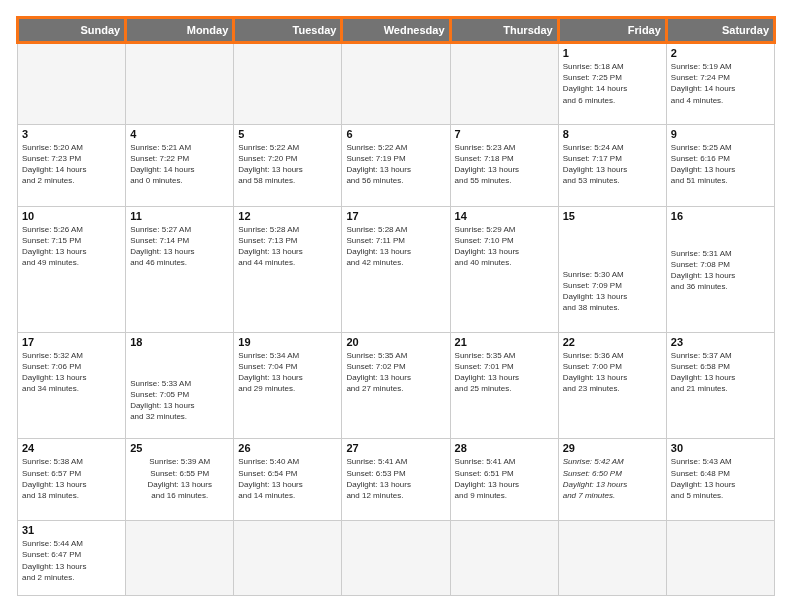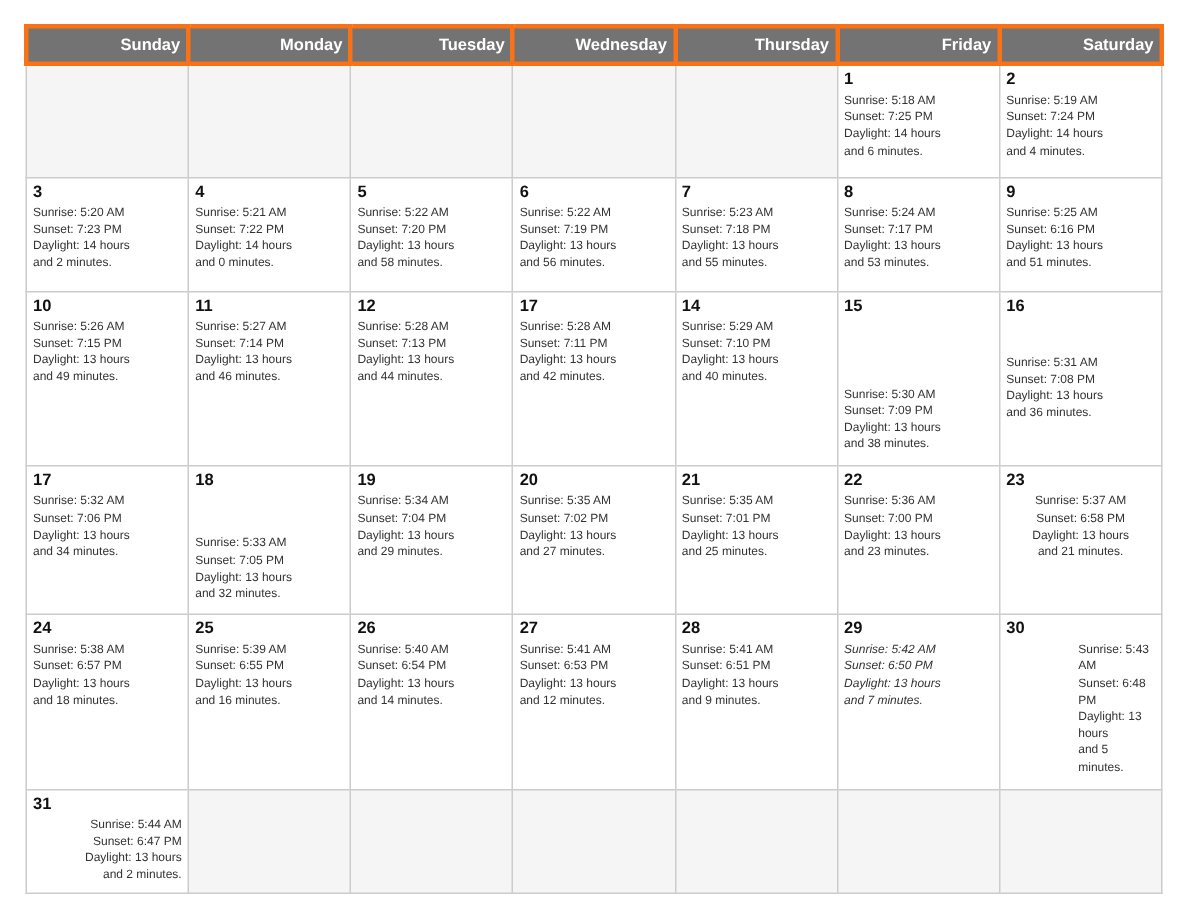--- a/index.html
+++ b/index.html
@@ -278,37 +278,37 @@
           </td>
           <td>
             <span class="day-num">22</span>
             <div class="day-info" style="white-space: pre-line;">Sunrise: 5:36 AM
 Sunset: 7:00 PM
 Daylight: 13 hours
 and 23 minutes.</div>
           </td>
           <td>
             <span class="day-num">23</span>
-            <div class="day-info" style="white-space: pre-line; text-align: center;">Sunrise: 5:37 AM
+            <div class="day-info" style="white-space: pre-line;">Sunrise: 5:37 AM
 Sunset: 6:58 PM
 Daylight: 13 hours
 and 21 minutes.</div>
           </td>
         </tr>
         <tr>
           <td>
             <span class="day-num">24</span>
             <div class="day-info" style="white-space: pre-line;">Sunrise: 5:38 AM
 Sunset: 6:57 PM
 Daylight: 13 hours
 and 18 minutes.</div>
           </td>
           <td>
             <span class="day-num">25</span>
-            <div class="day-info" style="white-space: pre-line;">Sunrise: 5:39 AM
+            <div class="day-info" style="white-space: pre-line; text-align: center;">Sunrise: 5:39 AM
 Sunset: 6:55 PM
 Daylight: 13 hours
 and 16 minutes.</div>
           </td>
           <td>
             <span class="day-num">26</span>
             <div class="day-info" style="white-space: pre-line;">Sunrise: 5:40 AM
 Sunset: 6:54 PM
 Daylight: 13 hours
 and 14 minutes.</div>
@@ -329,30 +329,30 @@
           </td>
           <td>
             <span class="day-num">29</span>
             <div class="day-info" style="white-space: pre-line; font-style: italic;">Sunrise: 5:42 AM
 Sunset: 6:50 PM
 Daylight: 13 hours
 and 7 minutes.</div>
           </td>
           <td>
             <span class="day-num">30</span>
-            <div class="day-info" style="white-space: pre-line; margin-left: 48px;">Sunrise: 5:43 AM
+            <div class="day-info" style="white-space: pre-line;">Sunrise: 5:43 AM
 Sunset: 6:48 PM
 Daylight: 13 hours
 and 5 minutes.</div>
           </td>
         </tr>
         <tr>
           <td class="last-row">
             <span class="day-num">31</span>
-            <div class="day-info" style="white-space: pre-line; text-align: right;">Sunrise: 5:44 AM
+            <div class="day-info" style="white-space: pre-line;">Sunrise: 5:44 AM
 Sunset: 6:47 PM
 Daylight: 13 hours
 and 2 minutes.</div>
           </td>
           <td class="empty last-row"></td>
           <td class="empty last-row"></td>
           <td class="empty last-row"></td>
           <td class="empty last-row"></td>
           <td class="empty last-row"></td>
           <td class="empty last-row"></td>

